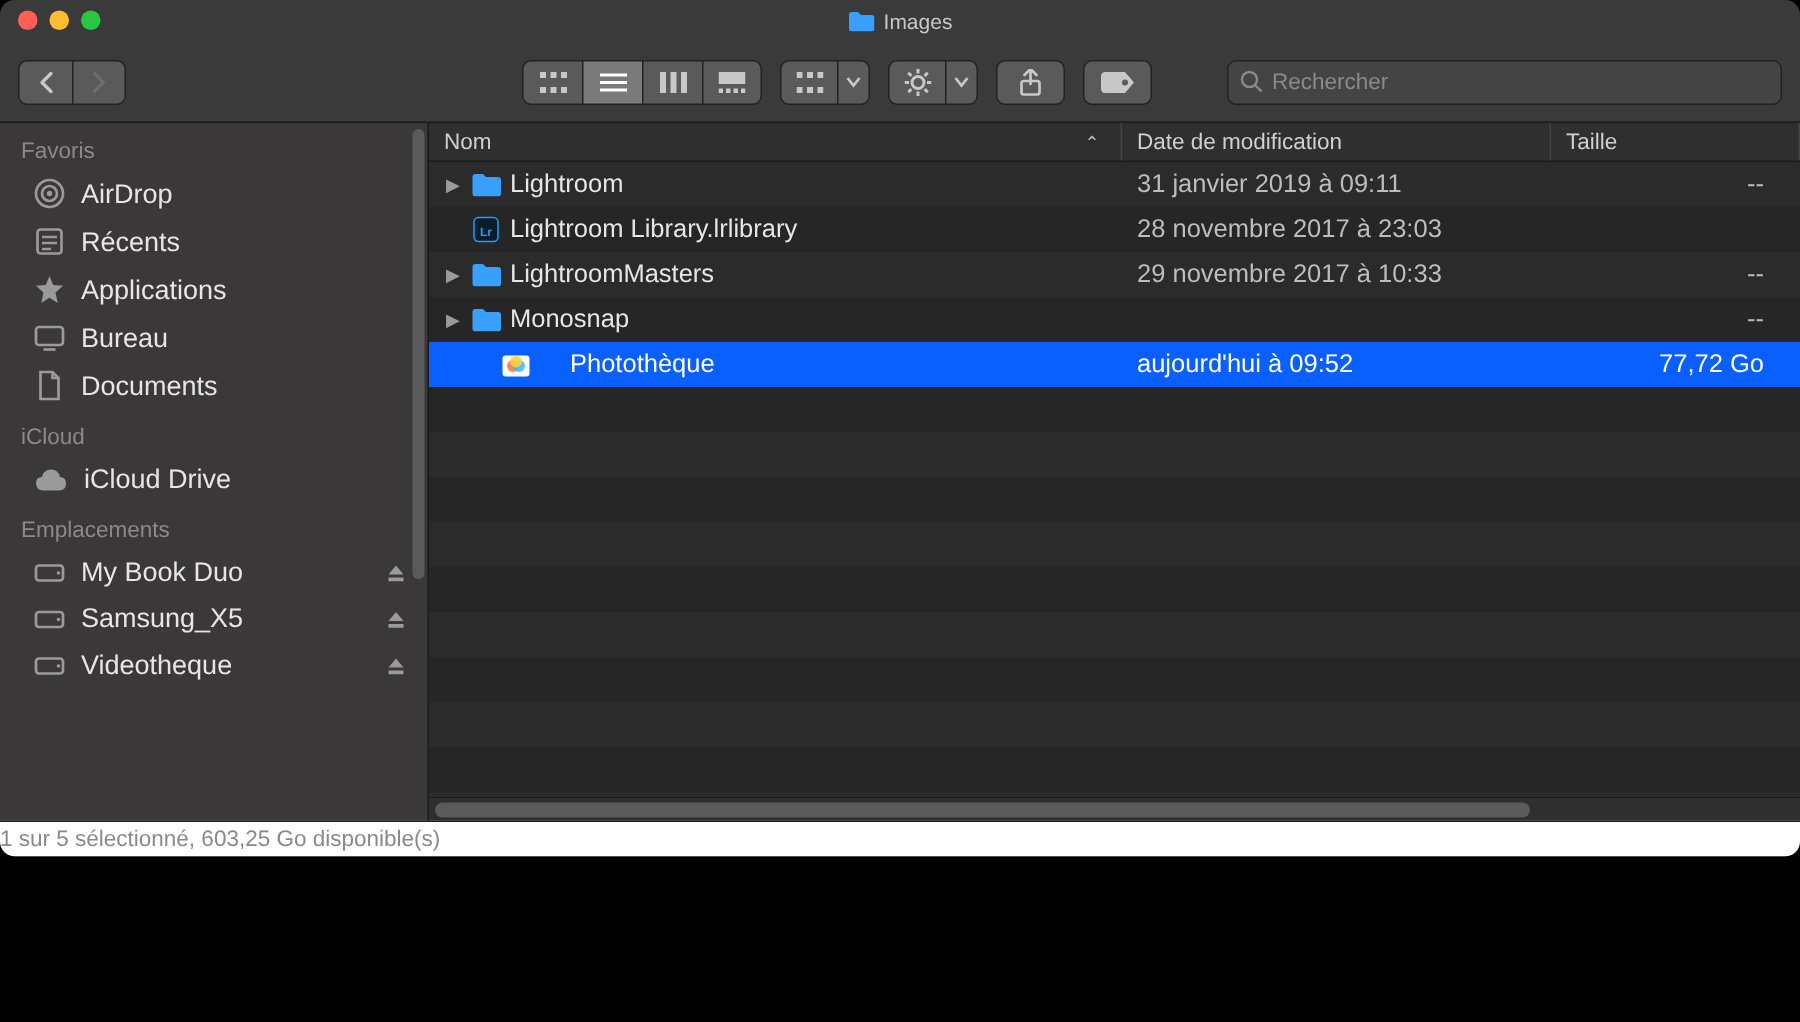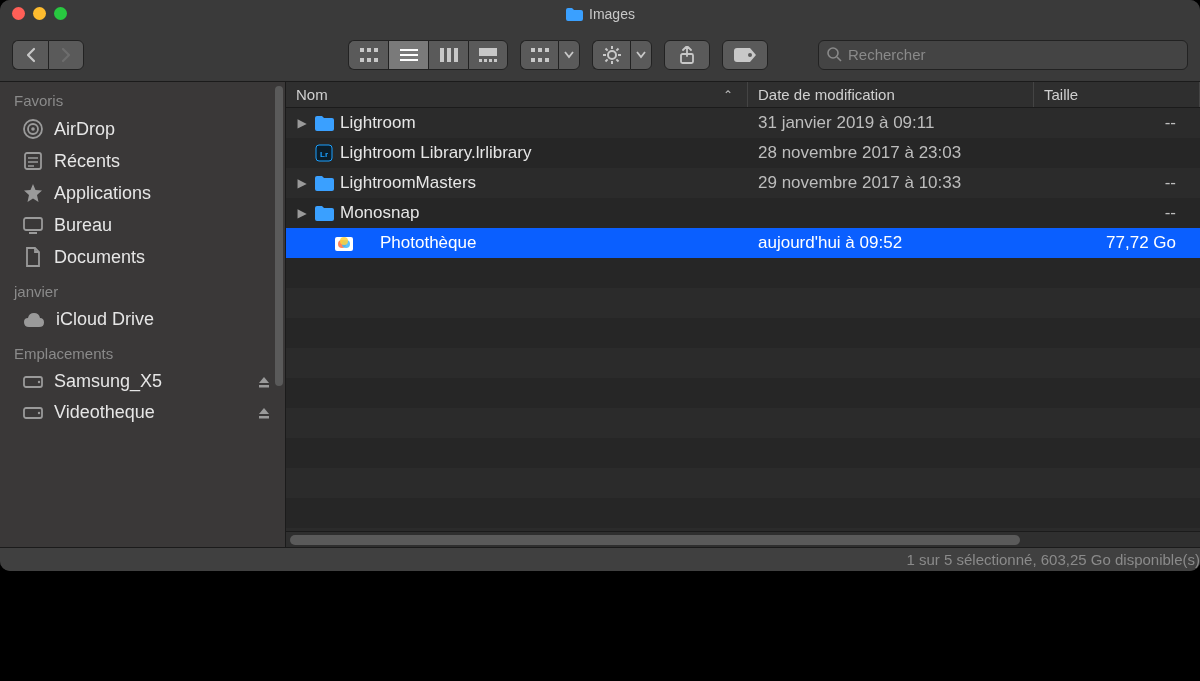--- a/index.html
+++ b/index.html
@@ -57,21 +57,21 @@
   .cell.name { flex: 0 0 462px; color: #e6e6e6; }
   .cell.date { flex: 0 0 286px; color: #bdbdbd; }
   .cell.size { flex: 1; justify-content: flex-end; color: #bdbdbd; padding-right: 24px; }
   .row.selected .cell { color: #fff; gap: 26px; }
   .disclosure { width: 12px; text-align: center; color: #9a9a9a; font-size: 12px; }
   .row.selected .disclosure { color: #fff; }
   .file-ico { width: 20px; height: 20px; display:flex; align-items:center; justify-content:center; }
   .folder-svg { fill: #3aa0ff; }
   .hscroll { height: 16px; background: #2f2f2f; border-top: 1px solid #1b1b1b; position: relative; }
   .hthumb { position:absolute; left:4px; top:3px; height:10px; width: 730px; background:#5a5a5a; border-radius:5px; }
-  .status { height: 24px; background: #404040; border-top:1px solid #1b1b1b; display:flex; align-items:center; justify-content:flex-end; color:#8a8a8a; font-size: 15px; }
+  .status { height: 24px; background: #ffffff; border-top:1px solid #1b1b1b; display:flex; align-items:center; justify-content:flex-start; color:#8a8a8a; font-size: 15px; }
   svg { display:block; }
 </style>
 </head>
 <body>
 
 <div class="window">
 
   <div class="titlebar">
     <div class="traffic">
       <div class="dot red"></div>
@@ -257,29 +257,42 @@
         <span>Bureau</span>
       </div>
       <div class="sb-item">
         <svg width="22" height="22" viewBox="0 0 22 22">
             <path d="M5 2 H13 L17 6 V20 H5 Z" fill="none" stroke="#9a9a9a" stroke-width="1.8"></path>
             <path d="M13 2 V6 H17" fill="none" stroke="#9a9a9a" stroke-width="1.8"></path>
           </svg>
         <span>Documents</span>
       </div>
 
-      <div class="sb-section-title">janvier</div>
+      <div class="sb-section-title">iCloud</div>
       <div class="sb-item">
         <svg width="24" height="18" viewBox="0 0 24 18">
             <path d="M7 16 Q2 16 2 11 Q2 7 6 7 Q7 2 12 2 Q17 2 18 7 Q22 7 22 11.5 Q22 16 17 16 Z" fill="#9a9a9a"></path>
           </svg>
         <span>iCloud Drive</span>
       </div>
 
       <div class="sb-section-title">Emplacements</div>
+      <div class="sb-item">
+        <svg width="22" height="18" viewBox="0 0 22 18">
+            <rect x="2" y="4" width="18" height="10" rx="2" fill="none" stroke="#9a9a9a" stroke-width="1.8"></rect>
+            <circle cx="17" cy="9" r="1.2" fill="#9a9a9a"></circle>
+          </svg>
+        <span>My Book Duo</span>
+        <span class="eject">
+            <svg width="14" height="14" viewBox="0 0 14 14">
+              <path d="M2 8 L7 2 L12 8 Z" fill="#9a9a9a"></path>
+              <rect x="2" y="10" width="10" height="2.5" fill="#9a9a9a"></rect>
+            </svg>
+          </span>
+      </div>
       <div class="sb-item">
         <svg width="22" height="18" viewBox="0 0 22 18">
             <rect x="2" y="4" width="18" height="10" rx="2" fill="none" stroke="#9a9a9a" stroke-width="1.8"></rect>
             <circle cx="17" cy="9" r="1.2" fill="#9a9a9a"></circle>
           </svg>
         <span>Samsung_X5</span>
         <span class="eject">
             <svg width="14" height="14" viewBox="0 0 14 14">
               <path d="M2 8 L7 2 L12 8 Z" fill="#9a9a9a"></path>
               <rect x="2" y="10" width="10" height="2.5" fill="#9a9a9a"></rect>

